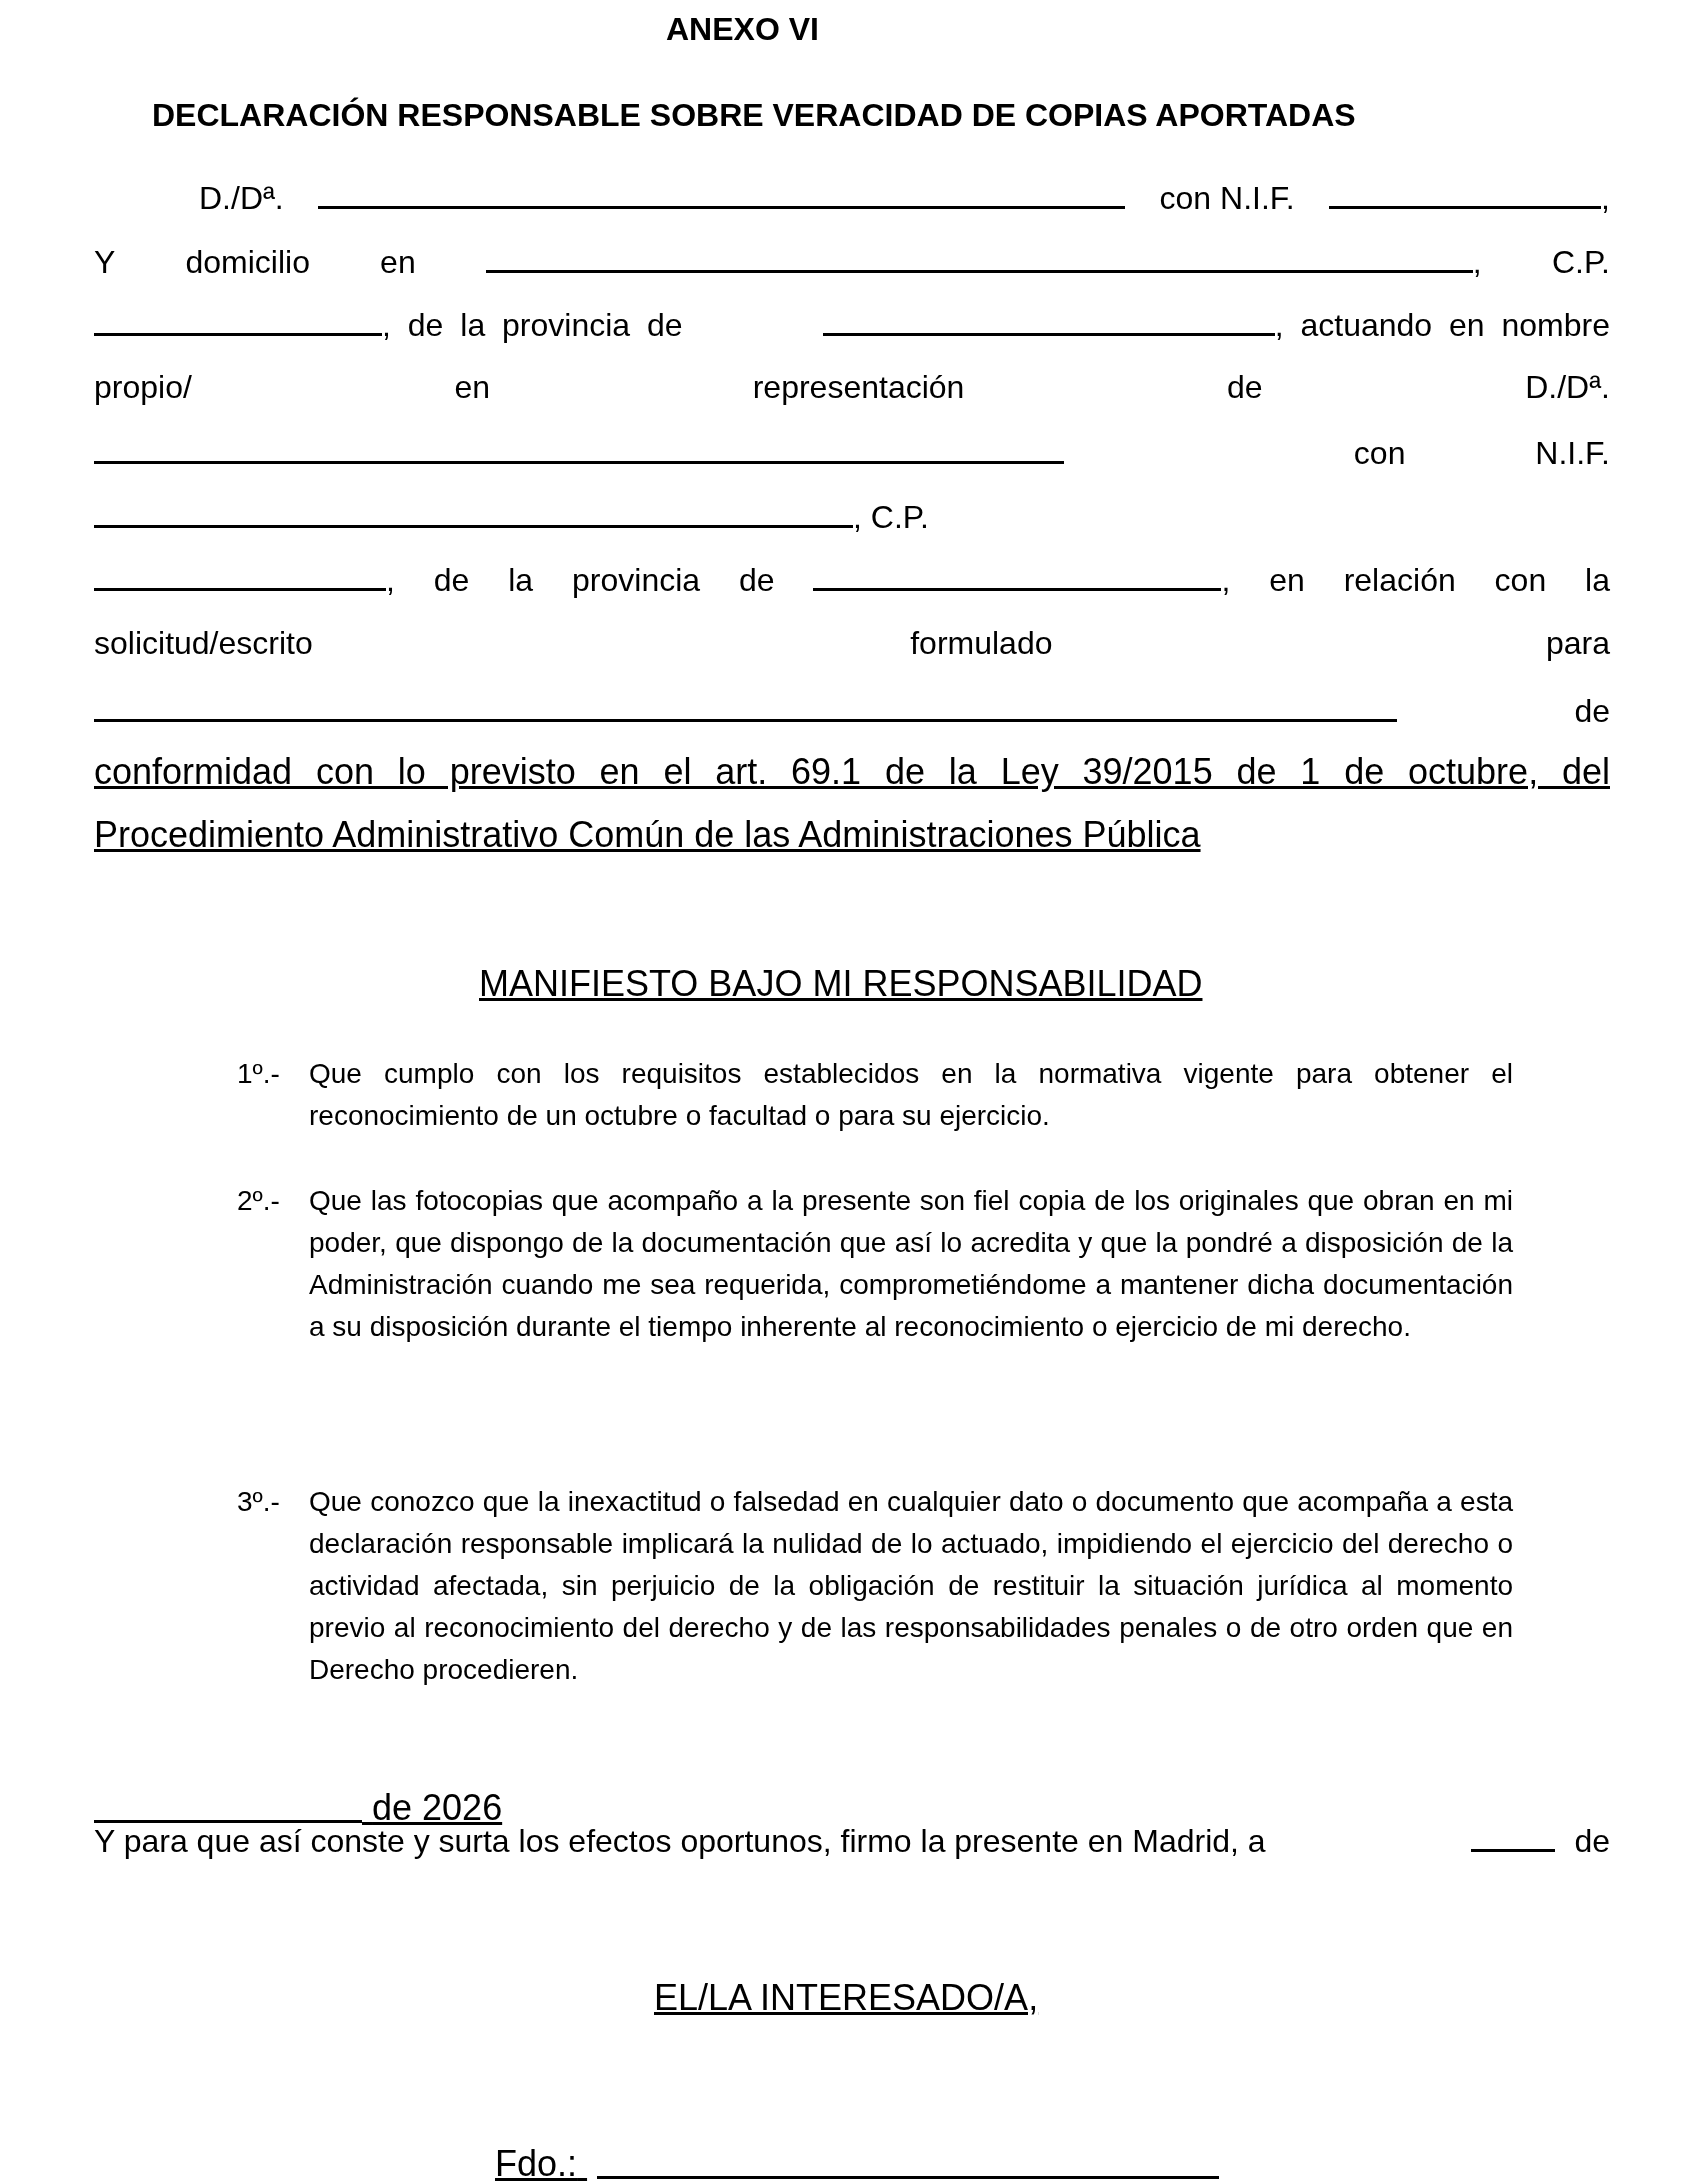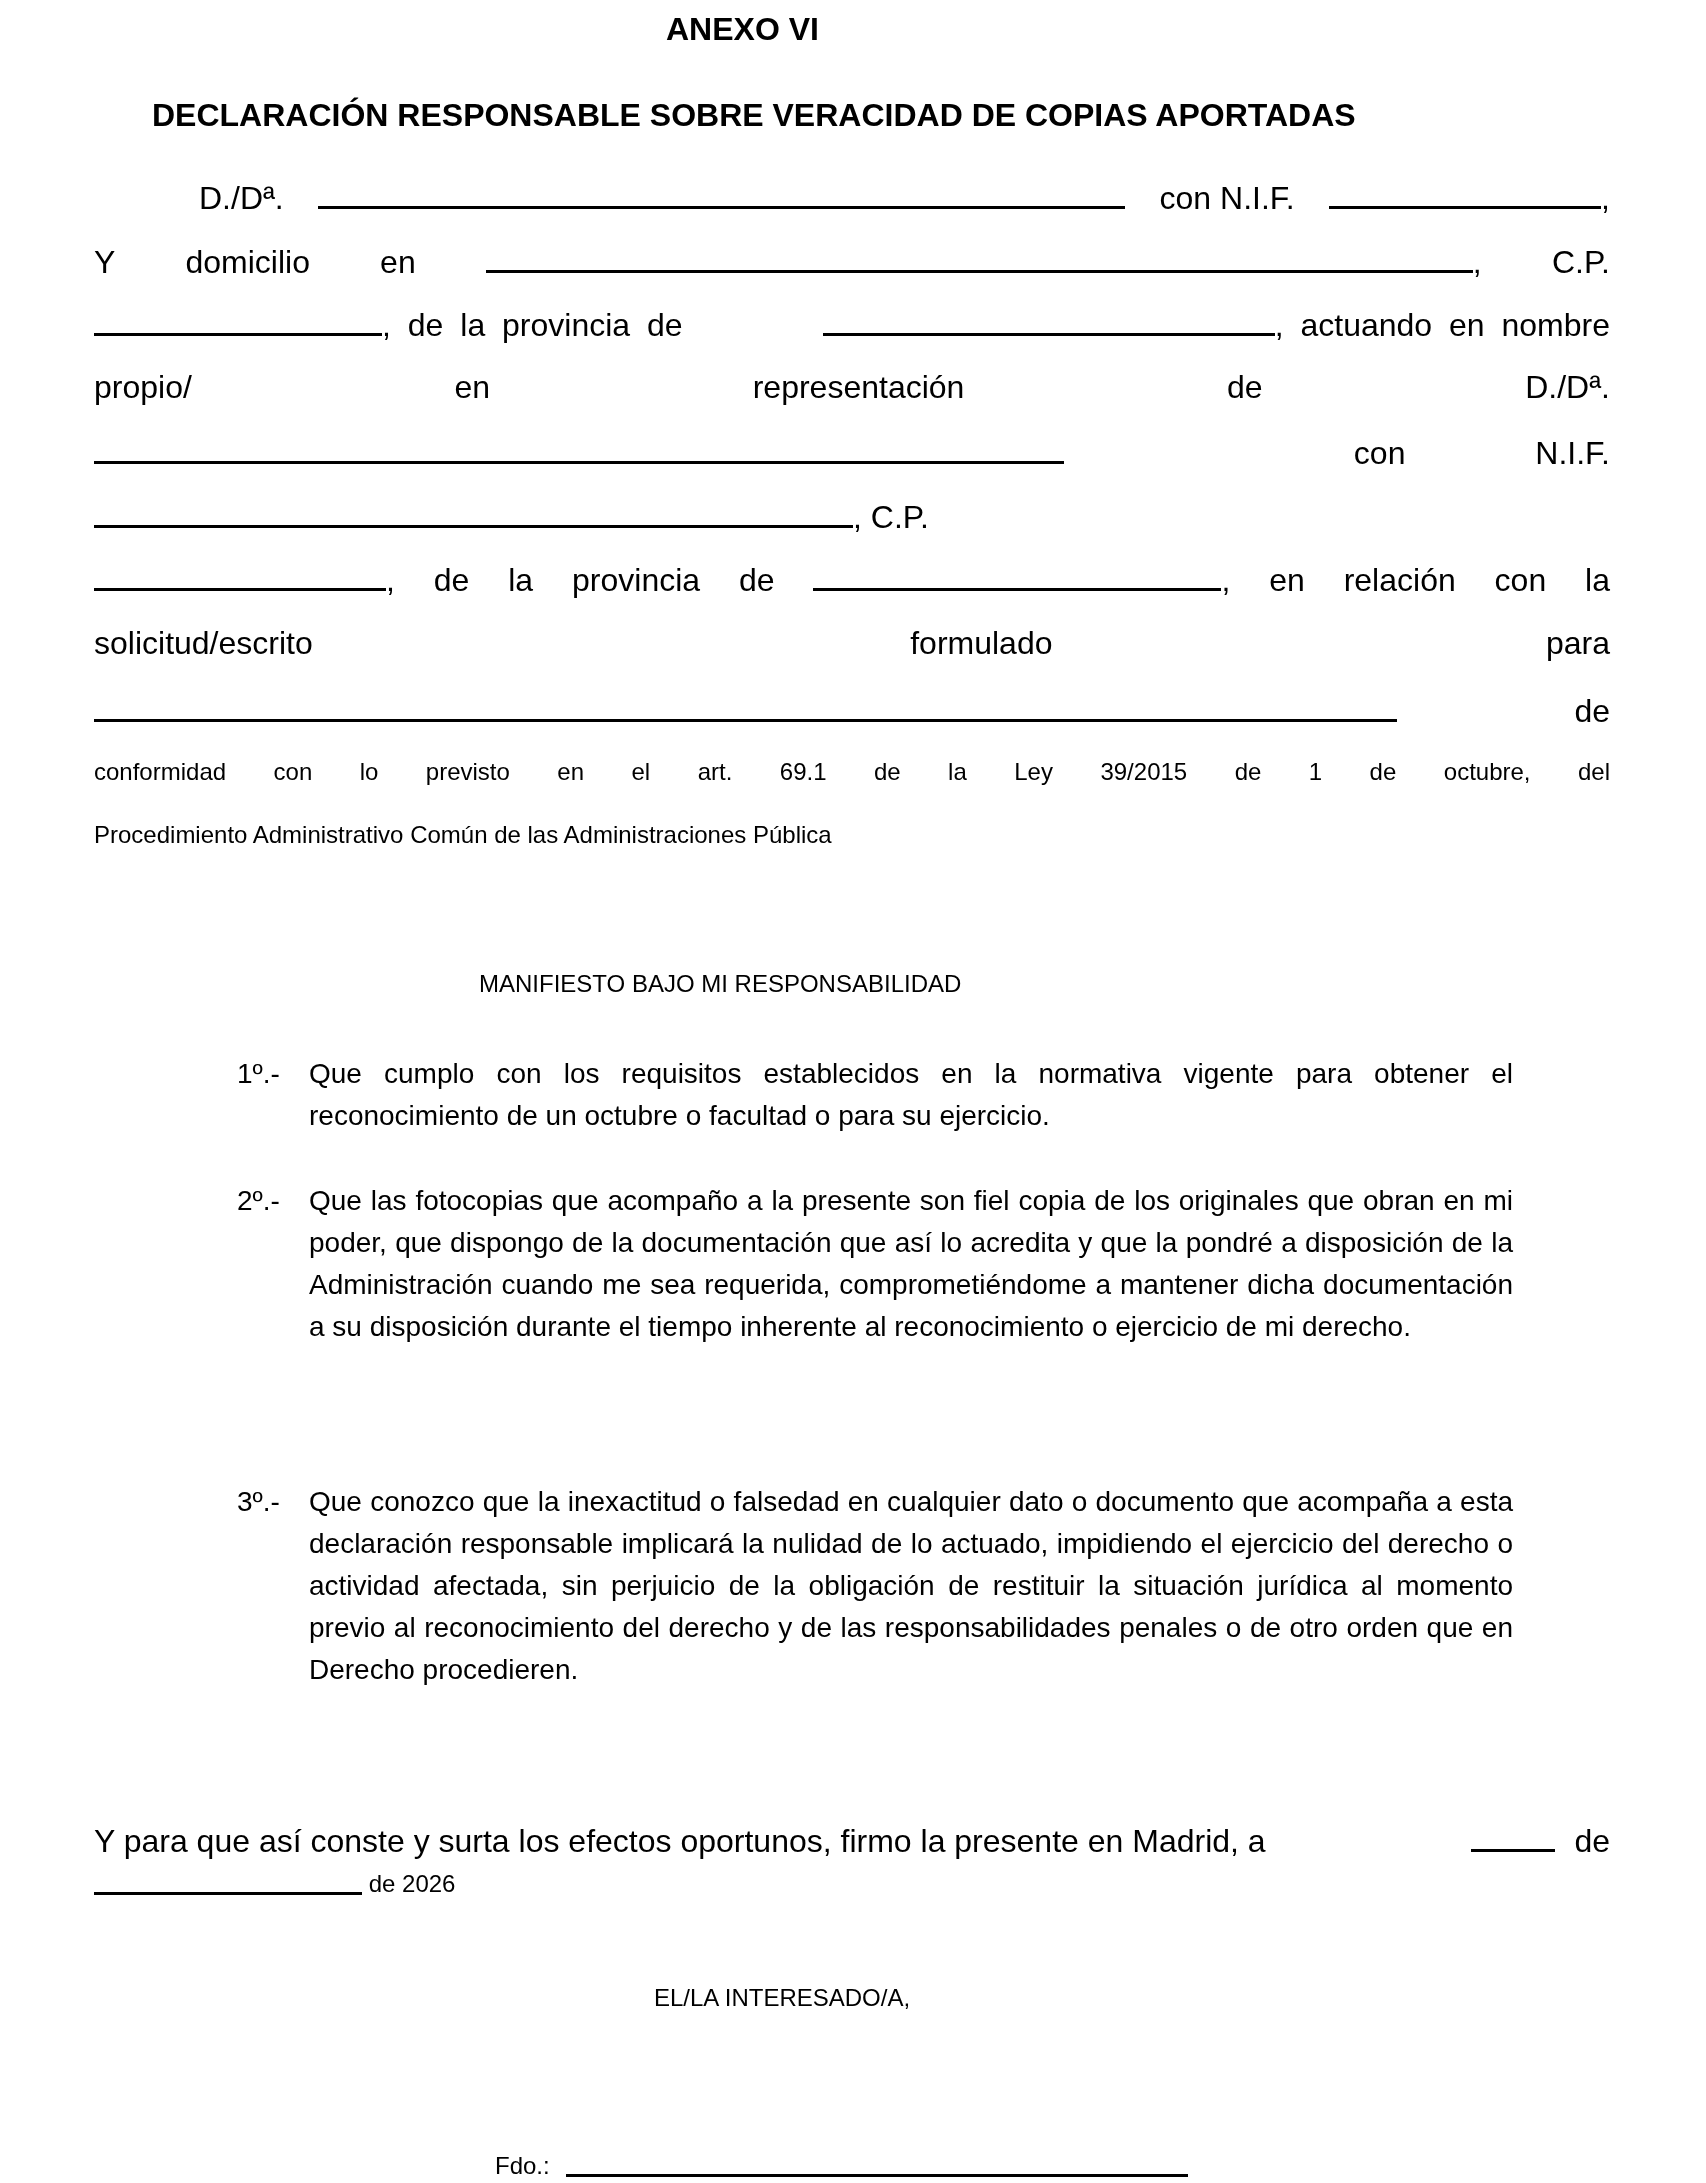--- a/index.html
+++ b/index.html
@@ -1,20 +1,20 @@
 <!DOCTYPE html>
 <html style="font-size:12.8px"><head>
 <meta charset="utf-8">
 <style>
   html, body { margin:0; padding:0; background:#ffffff; }
   body { width:1707px; height:2183px; position:relative; overflow:hidden;
          font-family:"Liberation Sans", sans-serif; color:#000; }
   .abs { position:absolute; white-space:nowrap; }
   .h1 { font-weight:bold; font-size:32px; }
-  .t { font-size:24px; line-height:38px; }
+  .t { font-size:36px; line-height:38px;text-decoration:underline; }
   .blank { display:inline-block; border-bottom:3.2px solid #000; height:29px; vertical-align:baseline; margin-bottom:-3.2px; }
   .row { position:absolute; left:94px; width:1516px; display:flex; justify-content:space-between; align-items:baseline; font-size:32px; line-height:38px; white-space:nowrap; }
   .row .g { display:inline-flex; align-items:baseline; }
   .item { position:absolute; left:237px; width:1276px; font-size:28px; line-height:42px; }
   .item .num { position:absolute; left:0; top:0; }
   .item .body { margin-left:72px; text-align:justify; text-align-last:left; }
 </style>
 </head>
 <body>
 
@@ -122,21 +122,21 @@
   <div class="body">Que conozco que la inexactitud o falsedad en cualquier dato o documento que acompaña a esta declaración responsable implicará la nulidad de lo actuado, impidiendo el ejercicio del derecho o actividad afectada, sin perjuicio de la obligación de restituir la situación jurídica al momento previo al reconocimiento del derecho y de las responsabilidades penales o de otro orden que en Derecho procedieren.</div>
 </div>
 
 <div class="row" style="top:1820px;">
   <span>Y para que así conste y surta los efectos oportunos, firmo la presente en Madrid, a</span>
   <span class="g">
       <span class="blank" style="width:84px"></span>
       <span style="margin-left:19px">de</span>
     </span>
 </div>
-<div class="abs t" style="left:94px; top:1863px;">
+<div class="abs t" style="left:94px; top:1789px;">
   <span class="blank" style="width:268px"></span>
   <span>de 2026</span>
 </div>
 
 <div class="abs t" style="left:654px; top:1979px;text-align:right;">EL/LA INTERESADO/A,</div>
 
 <div class="abs t" style="left:495px; top:2145px;">
   <span>Fdo.:</span>
   <span class="blank" style="width:622px; margin-left:9.6px"></span>
 </div>

